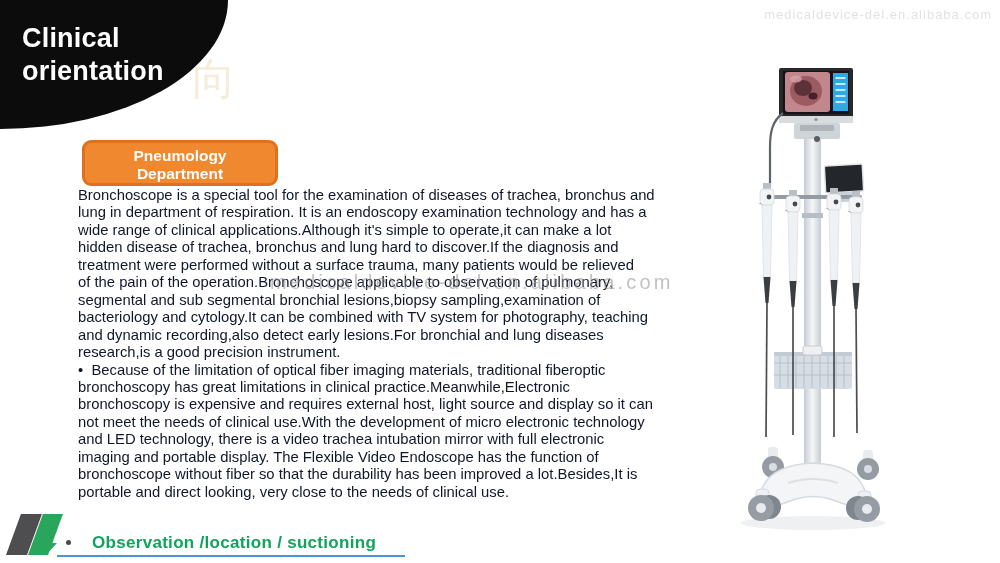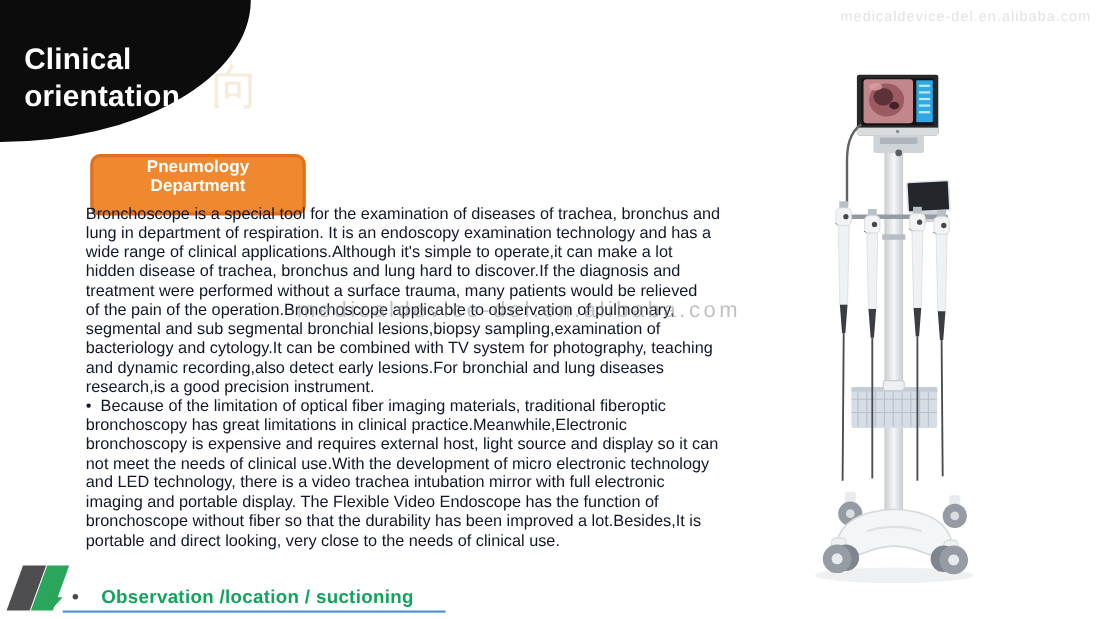--- a/index.html
+++ b/index.html
@@ -3,30 +3,30 @@
 <meta charset="utf-8">
 <style>
   * { margin:0; padding:0; box-sizing:border-box; }
   html,body { width:1000px; height:563px; }
   body { font-family:"Liberation Sans", sans-serif; background:#ffffff; position:relative; overflow:hidden; }
   .canvas { position:absolute; left:0; top:0; width:1000px; height:563px; background:#fff; }
 
   
   .corner-shape { position:absolute; left:0; top:0; width:228px; height:129px;
                   background:#0c0c0c; border-bottom-right-radius:100% 100%; }
-  .slide-title { position:absolute; left:22px; top:38px; width:170px;
+  .slide-title { position:absolute; left:22px; top:22px; width:170px;
                  color:#ffffff; font-size:27px; font-weight:bold; line-height:33px; letter-spacing:0.2px; }
 
   
   .stamp { position:absolute; left:192px; top:50px; font-size:44px; color:#f0e2c2; opacity:0.6; }
 
   
-  .badge { position:absolute; left:82px; top:140px; width:196px; height:56px;
+  .badge { position:absolute; left:82px; top:140px; width:196px; height:46px;
            background:#f0882f; border:3px solid #e0701c; border-radius:9px;
-           display:flex; align-items:flex-start; justify-content:center; }
+           display:flex; align-items:flex-end; justify-content:center; }
   .badge-label { color:#ffffff; font-size:15.5px; font-weight:bold; line-height:18px;
                  text-align:center; width:120px; }
 
   
   .body-text { position:absolute; left:78px; top:187px; width:700px;
                font-size:14.8px; line-height:17.45px; color:#0f172a;
                white-space:pre-wrap; letter-spacing:0; }
 
   
   .watermark-mid { position:absolute; left:270px; top:271px; font-size:20px; color:#8f8f8f;

